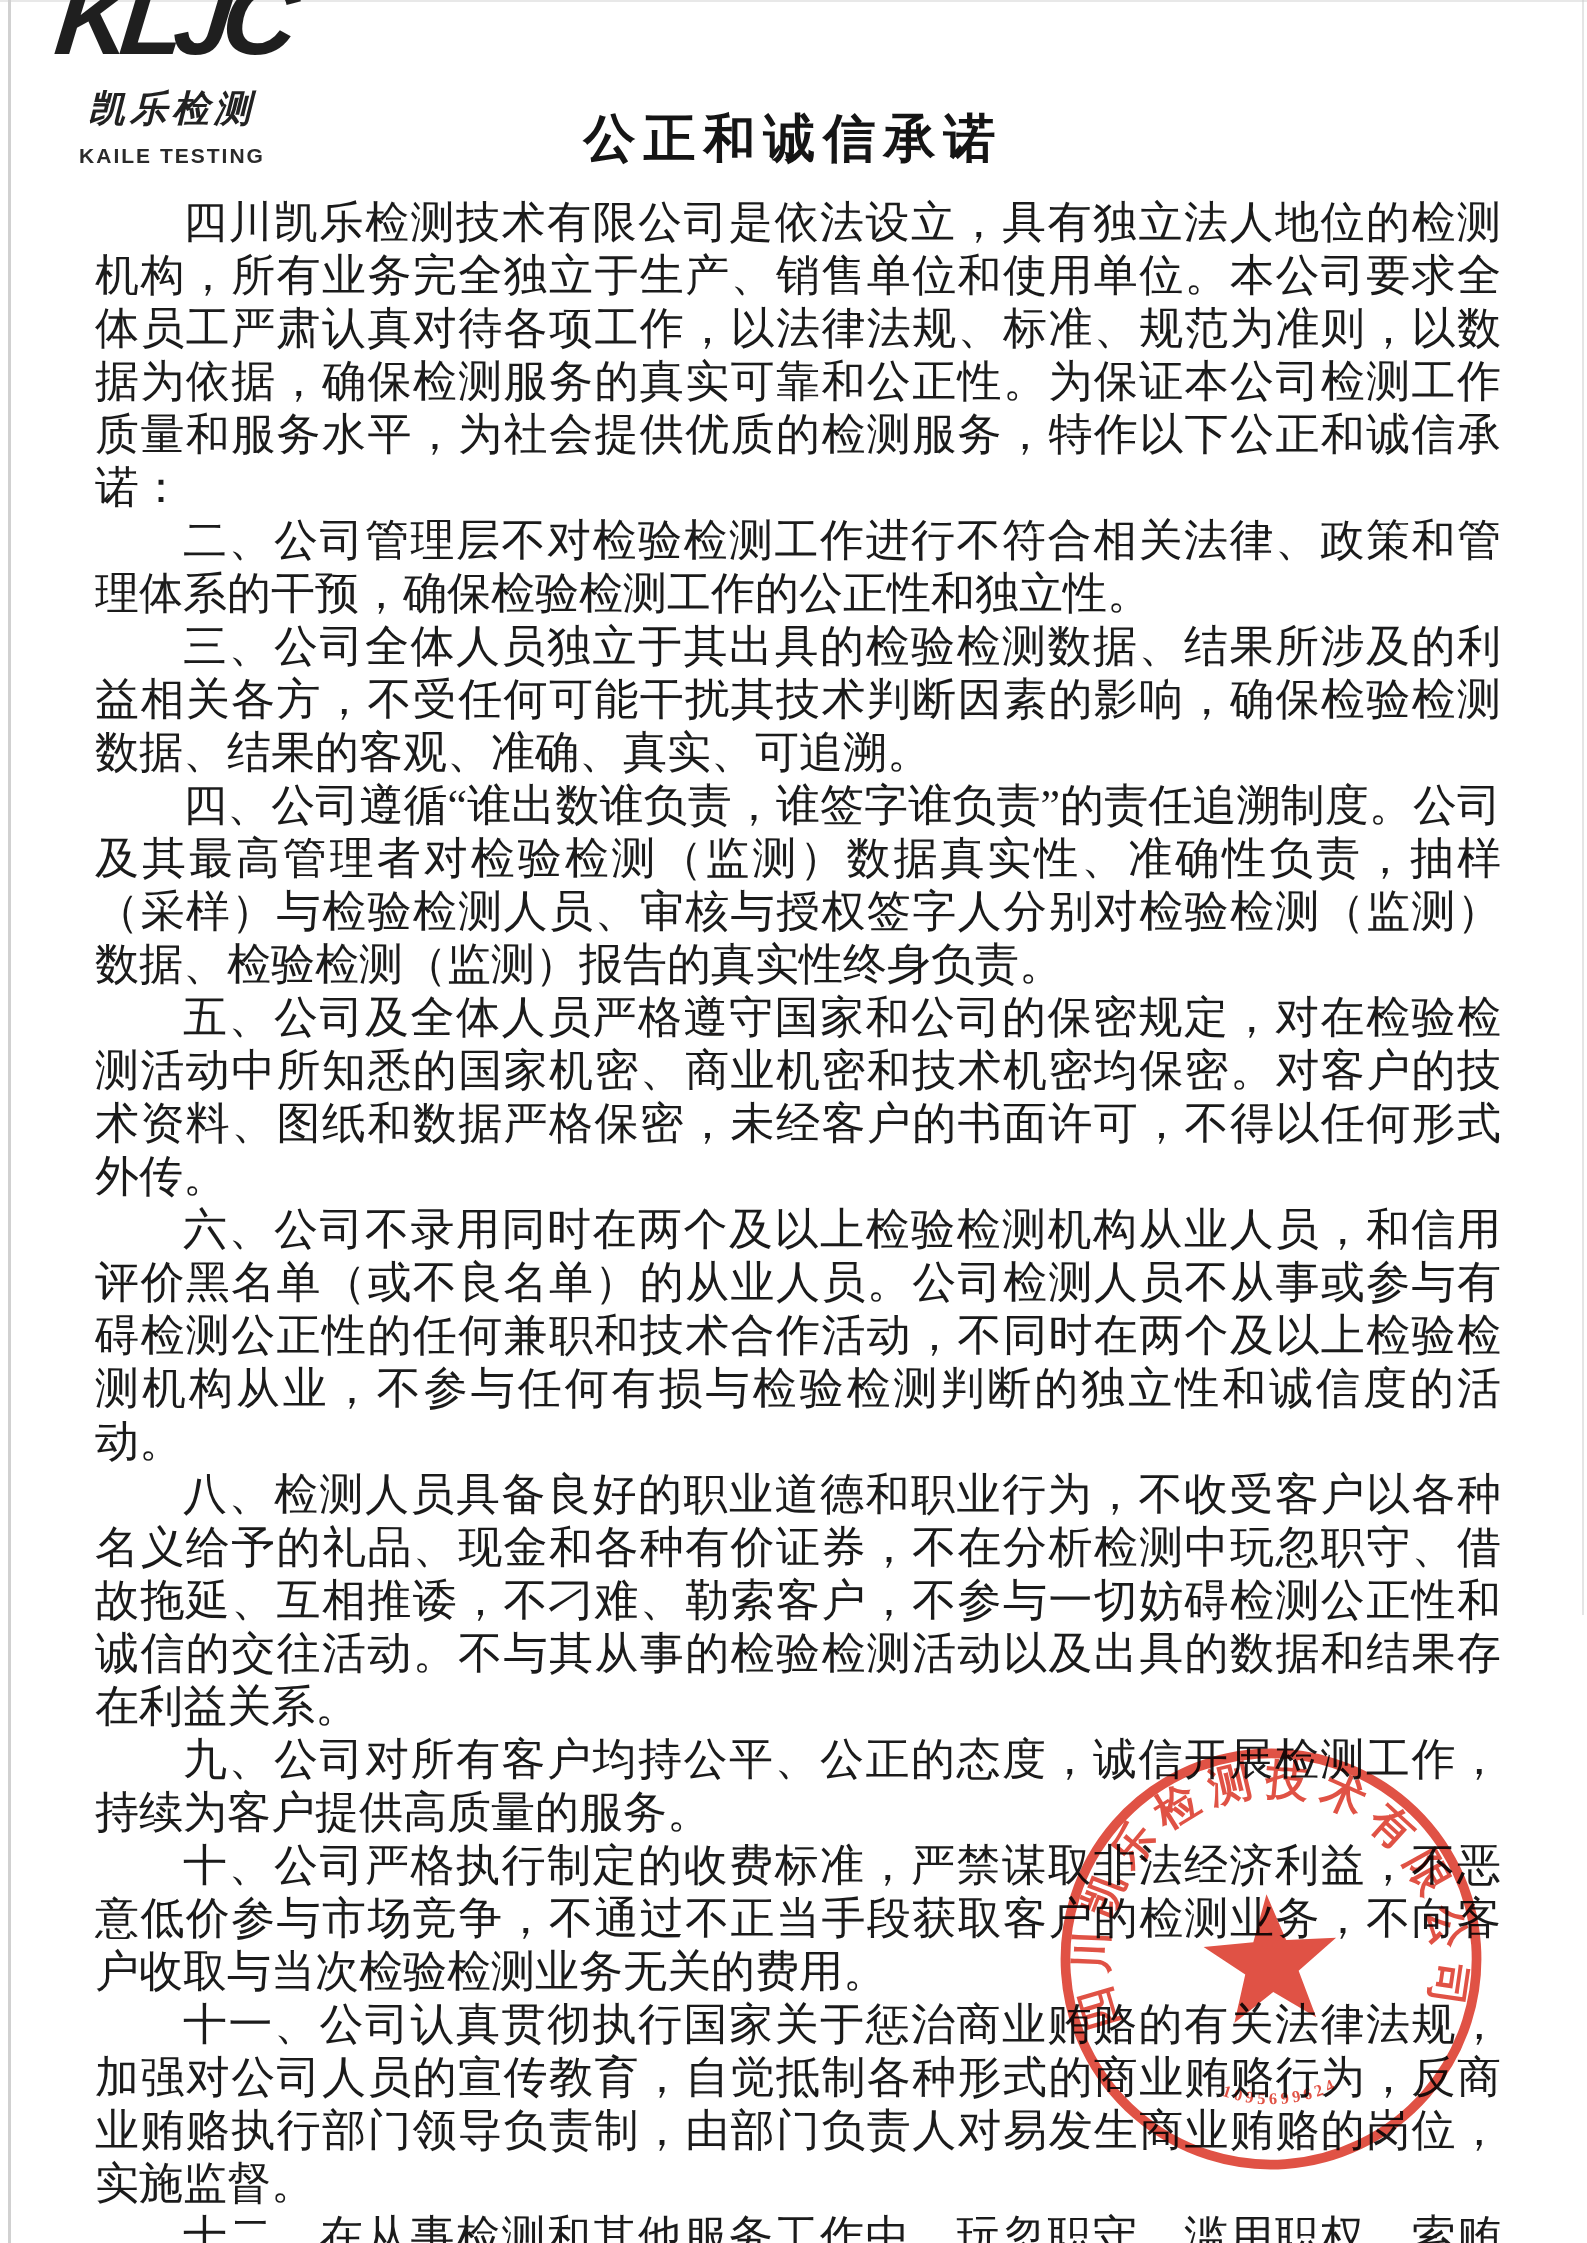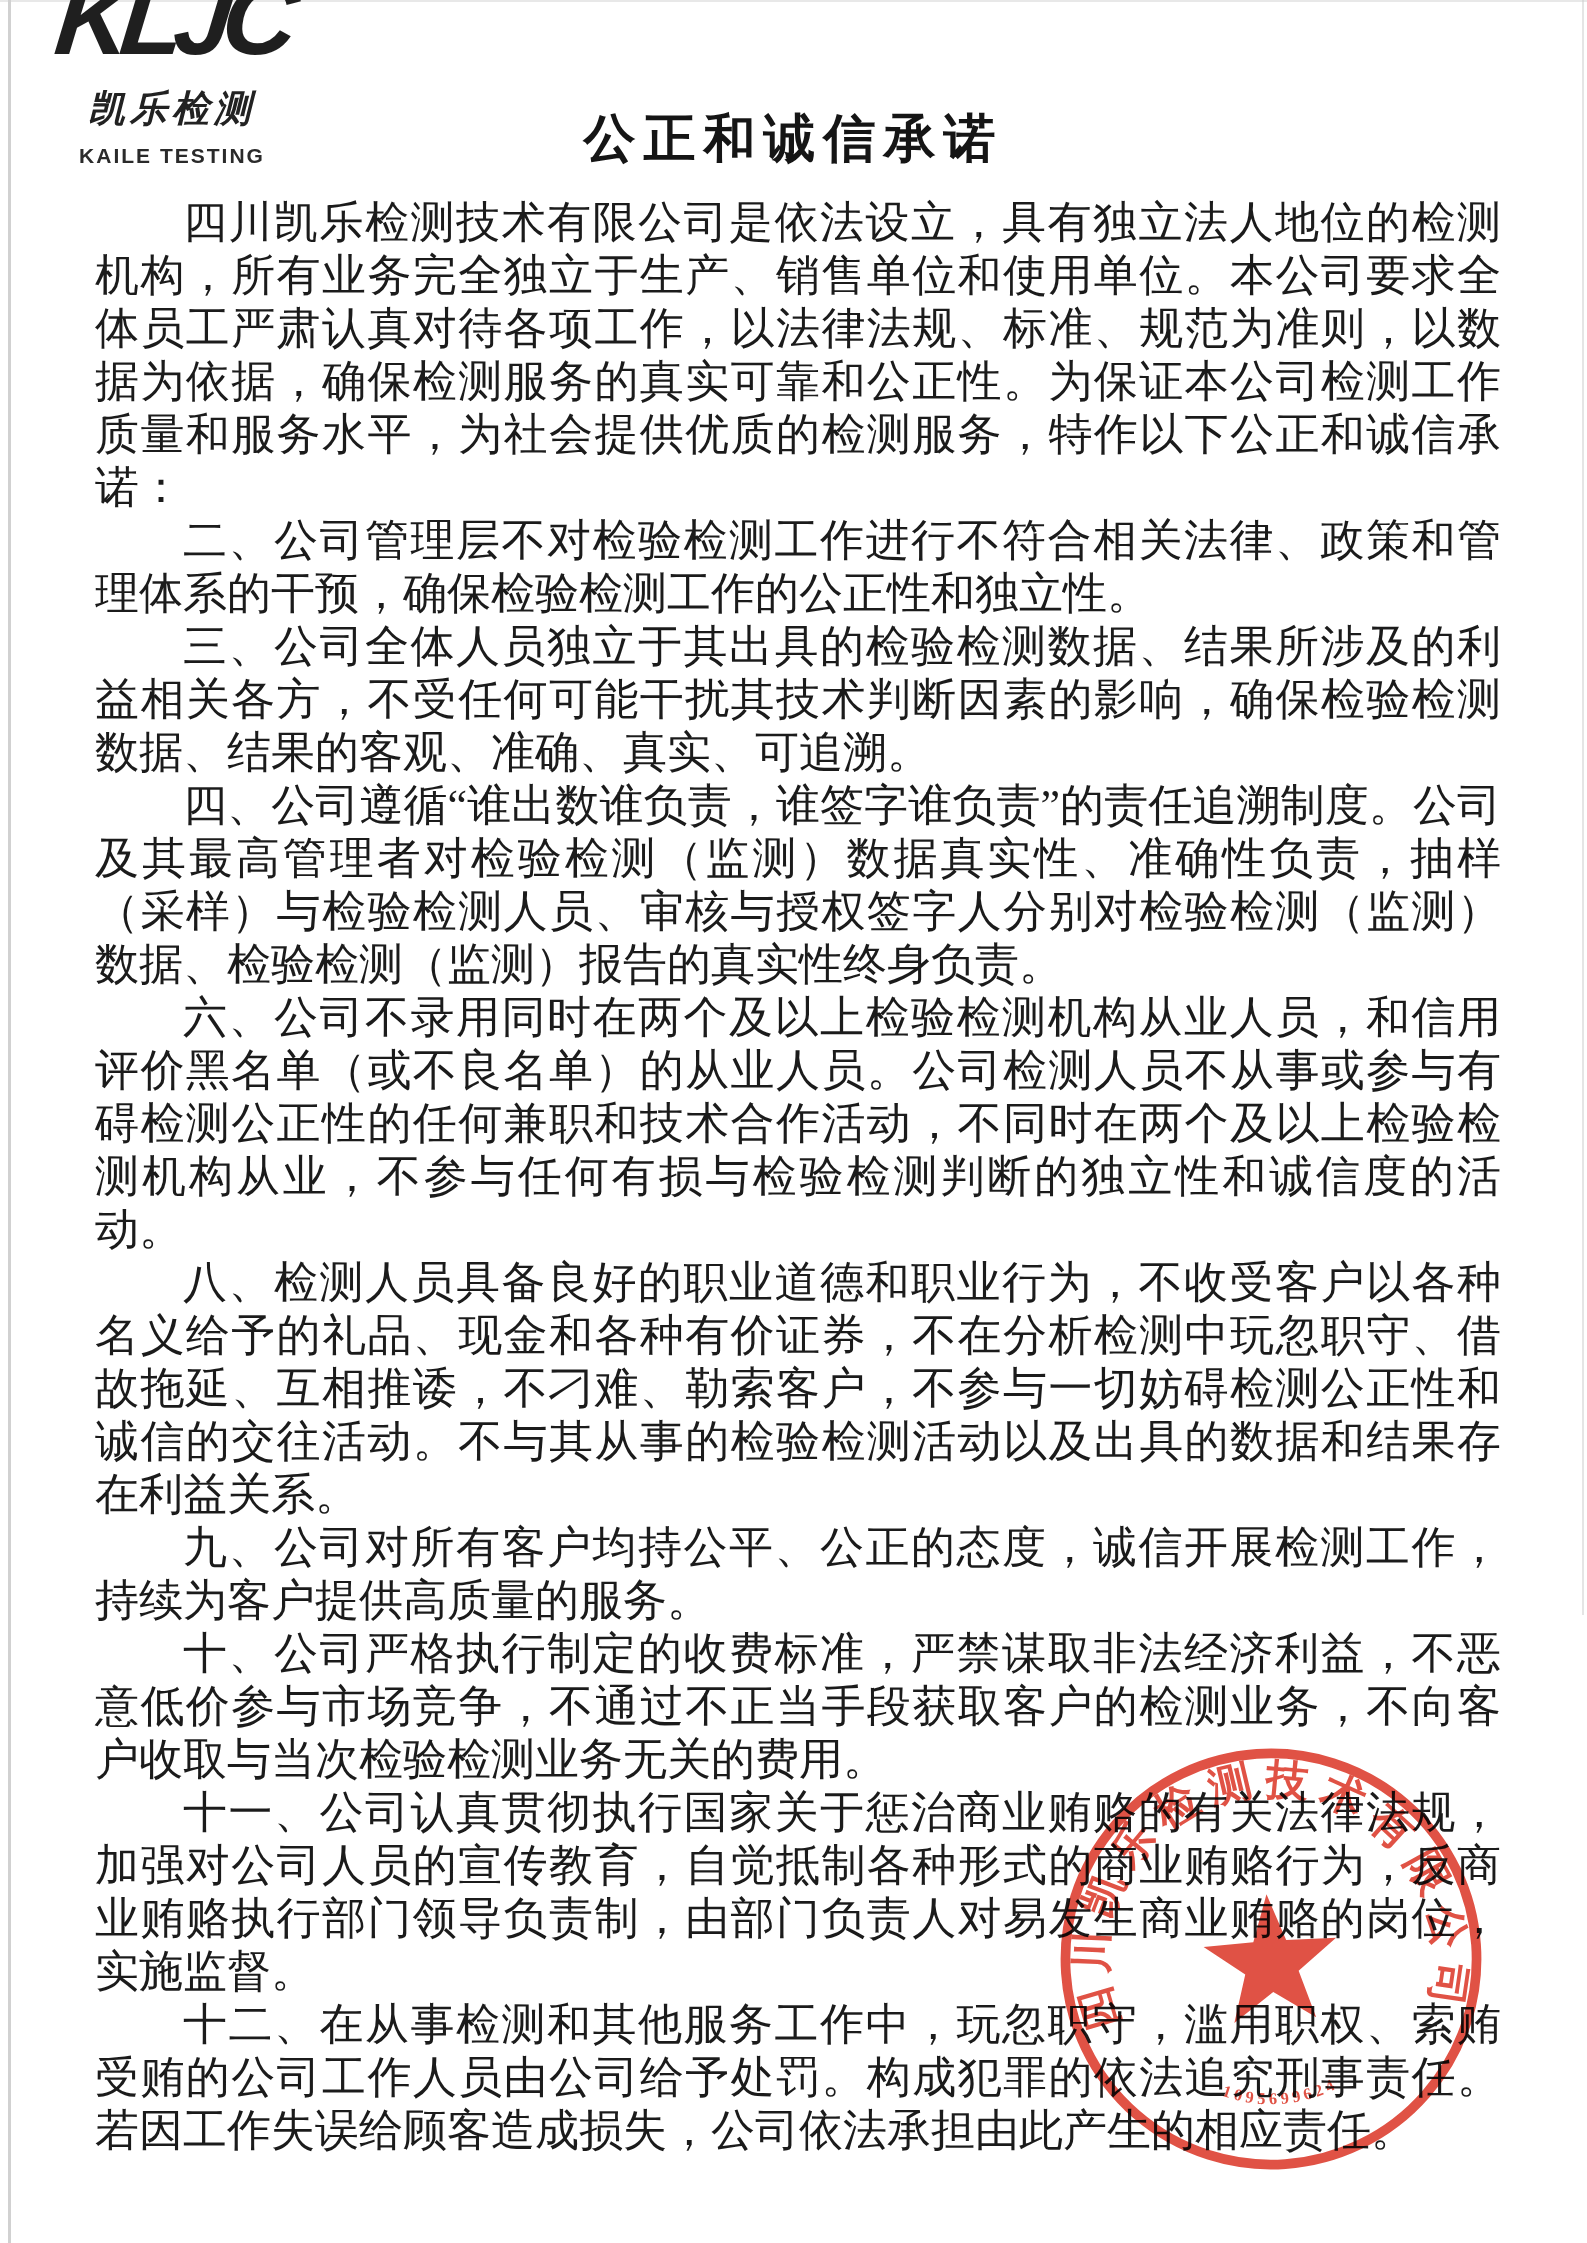--- a/index.html
+++ b/index.html
@@ -76,20 +76,21 @@
     <div class="logo-en">KAILE TESTING</div>
   </header>
 
   <h1 class="title">公正和诚信承诺</h1>
 
   <main class="content">
     <p>四川凯乐检测技术有限公司是依法设立，具有独立法人地位的检测机构，所有业务完全独立于生产、销售单位和使用单位。本公司要求全体员工严肃认真对待各项工作，以法律法规、标准、规范为准则，以数据为依据，确保检测服务的真实可靠和公正性。为保证本公司检测工作质量和服务水平，为社会提供优质的检测服务，特作以下公正和诚信承诺：</p>
     <p>二、公司管理层不对检验检测工作进行不符合相关法律、政策和管理体系的干预，确保检验检测工作的公正性和独立性。</p>
     <p>三、公司全体人员独立于其出具的检验检测数据、结果所涉及的利益相关各方，不受任何可能干扰其技术判断因素的影响，确保检验检测数据、结果的客观、准确、真实、可追溯。</p>
     <p>四、公司遵循“谁出数谁负责，谁签字谁负责”的责任追溯制度。公司及其最高管理者对检验检测（监测）数据真实性、准确性负责，抽样（采样）与检验检测人员、审核与授权签字人分别对检验检测（监测）数据、检验检测（监测）报告的真实性终身负责。</p>
+    <p>五、公司及全体人员严格遵守国家和公司的保密规定，对在检验检测活动中所知悉的国家机密、商业机密和技术机密均保密。对客户的技术资料、图纸和数据严格保密，未经客户的书面许可，不得以任何形式外传。</p>
     <p>六、公司不录用同时在两个及以上检验检测机构从业人员，和信用评价黑名单（或不良名单）的从业人员。公司检测人员不从事或参与有碍检测公正性的任何兼职和技术合作活动，不同时在两个及以上检验检测机构从业，不参与任何有损与检验检测判断的独立性和诚信度的活动。</p>
     <p>八、检测人员具备良好的职业道德和职业行为，不收受客户以各种名义给予的礼品、现金和各种有价证券，不在分析检测中玩忽职守、借故拖延、互相推诿，不刁难、勒索客户，不参与一切妨碍检测公正性和诚信的交往活动。不与其从事的检验检测活动以及出具的数据和结果存在利益关系。</p>
     <p>九、公司对所有客户均持公平、公正的态度，诚信开展检测工作，持续为客户提供高质量的服务。</p>
     <p>十、公司严格执行制定的收费标准，严禁谋取非法经济利益，不恶意低价参与市场竞争，不通过不正当手段获取客户的检测业务，不向客户收取与当次检验检测业务无关的费用。</p>
     <p>十一、公司认真贯彻执行国家关于惩治商业贿赂的有关法律法规，加强对公司人员的宣传教育，自觉抵制各种形式的商业贿赂行为，反商业贿赂执行部门领导负责制，由部门负责人对易发生商业贿赂的岗位，实施监督。</p>
     <p>十二、在从事检测和其他服务工作中，玩忽职守，滥用职权、索贿受贿的公司工作人员由公司给予处罚。构成犯罪的依法追究刑事责任。若因工作失误给顾客造成损失，公司依法承担由此产生的相应责任。</p>
 
   </main>
 
   <svg class="seal" viewBox="0 0 460 460" aria-hidden="true">

